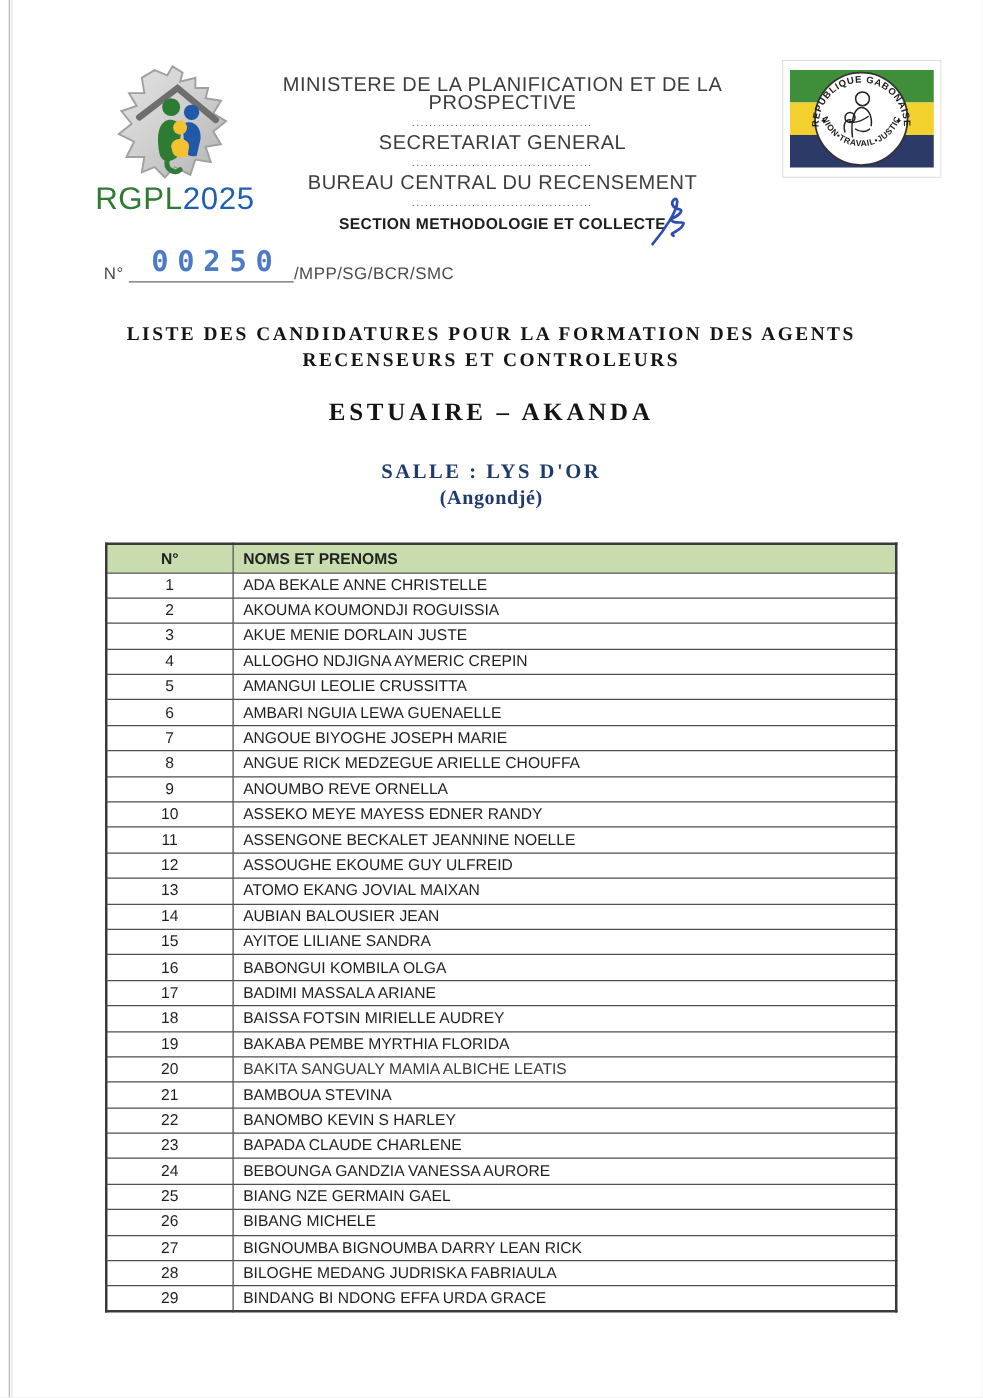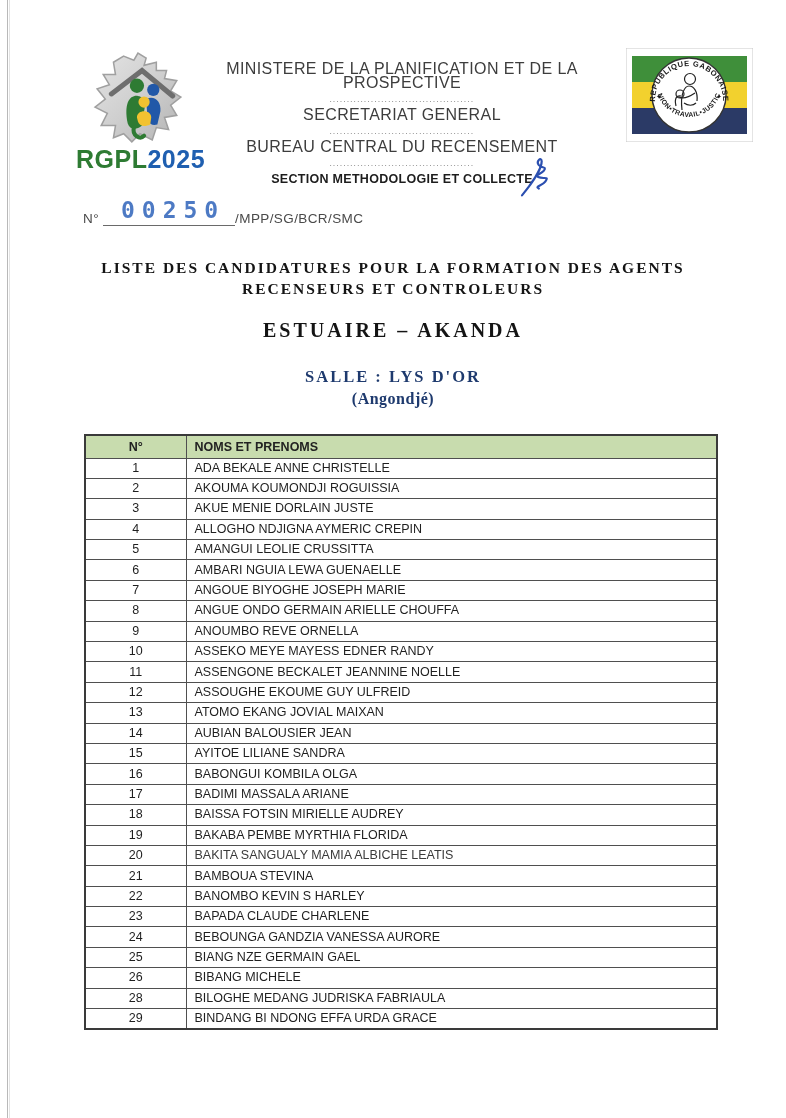--- a/index.html
+++ b/index.html
@@ -8,21 +8,21 @@
     position:relative; width:786px; height:1118px; background:#ffffff;
     margin:0 auto; overflow:hidden;
     font-family:"Liberation Sans", sans-serif; color:#222;
   }
   .scan-edge { position:absolute; left:7px; top:0; width:1px; height:1118px; background:#b9b9b9; }
   .scan-edge2 { position:absolute; left:9px; top:0; width:1px; height:1118px; background:#e3e3e3; }
 
   
   .rgpl { position:absolute; left:76px; top:50px; width:128px; text-align:center; }
   .rgpl svg { display:block; margin:0 auto; }
-  .rgpl-text { font-weight:700; font-size:25px; letter-spacing:0.5px; line-height:24px; margin-top:1px; }
+  .rgpl-text { font-weight:400; font-size:25px; letter-spacing:0.5px; line-height:24px; margin-top:1px; }
   .rgpl-green { color:#2e7b33; }
   .rgpl-blue { color:#1f5fb0; }
 
   
   .head-block { position:absolute; left:212px; top:62px; width:380px; text-align:center; color:#3d3d3d; }
   .head-line { font-size:16px; letter-spacing:0.4px; line-height:14px; }
   .head-dots { font-size:7px; letter-spacing:1.5px; line-height:9px; color:#3a3a3a; margin:4.5px 0; }
   .head-line.strong { font-weight:bold; font-size:12.5px; color:#1d1d1d; letter-spacing:0.3px; }
 
   .signature { position:absolute; left:520px; top:155px; transform:rotate(6deg); }
@@ -196,21 +196,21 @@
         <tr>
           <td class="col-num">6</td>
           <td class="col-name">AMBARI NGUIA LEWA GUENAELLE</td>
         </tr>
         <tr>
           <td class="col-num">7</td>
           <td class="col-name">ANGOUE BIYOGHE JOSEPH MARIE</td>
         </tr>
         <tr>
           <td class="col-num">8</td>
-          <td class="col-name">ANGUE ONDO GERMAIN ARIELLE CHOUFFA</td>
+          <td class="col-name">ANGUE RICK MEDZEGUE ARIELLE CHOUFFA</td>
         </tr>
         <tr>
           <td class="col-num">9</td>
           <td class="col-name">ANOUMBO REVE ORNELLA</td>
         </tr>
         <tr>
           <td class="col-num">10</td>
           <td class="col-name">ASSEKO MEYE MAYESS EDNER RANDY</td>
         </tr>
         <tr>
@@ -271,20 +271,24 @@
         </tr>
         <tr>
           <td class="col-num">25</td>
           <td class="col-name">BIANG NZE GERMAIN GAEL</td>
         </tr>
         <tr>
           <td class="col-num">26</td>
           <td class="col-name">BIBANG MICHELE</td>
         </tr>
         <tr>
+          <td class="col-num">27</td>
+          <td class="col-name">BIGNOUMBA BIGNOUMBA DARRY LEAN RICK</td>
+        </tr>
+        <tr>
           <td class="col-num">28</td>
           <td class="col-name">BILOGHE MEDANG JUDRISKA FABRIAULA</td>
         </tr>
         <tr>
           <td class="col-num">29</td>
           <td class="col-name">BINDANG BI NDONG EFFA URDA GRACE</td>
         </tr>
       </tbody>
   </table>
 

